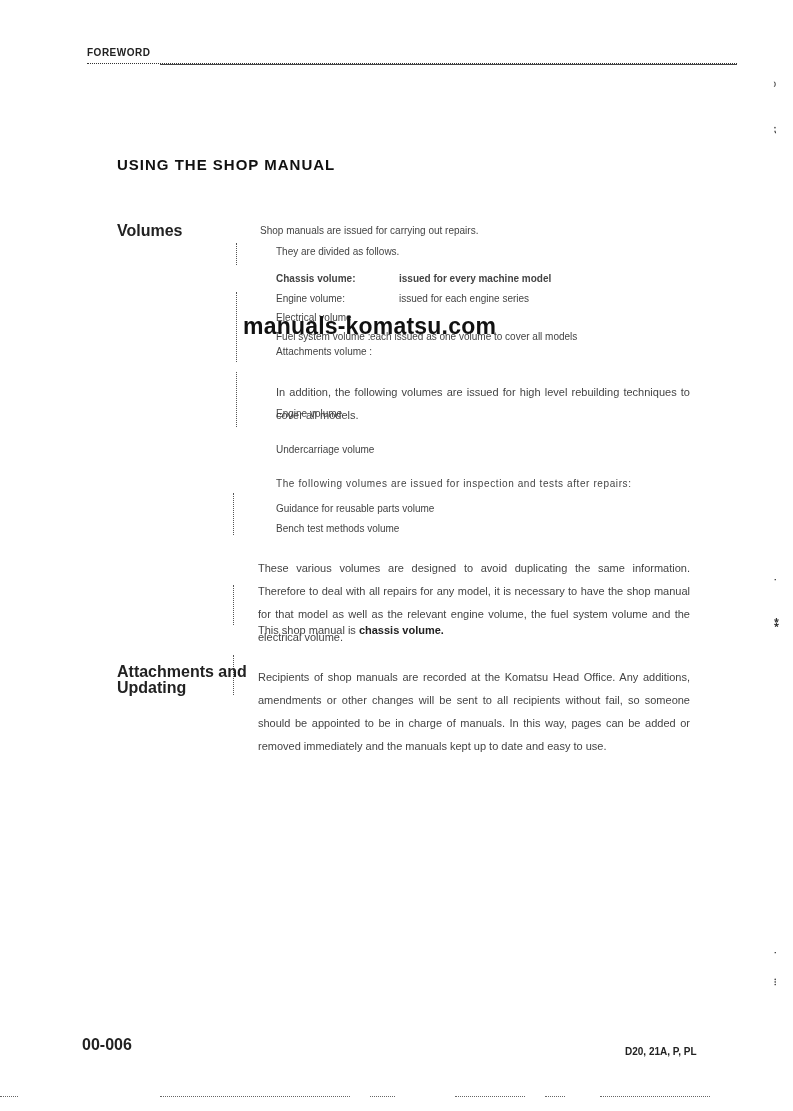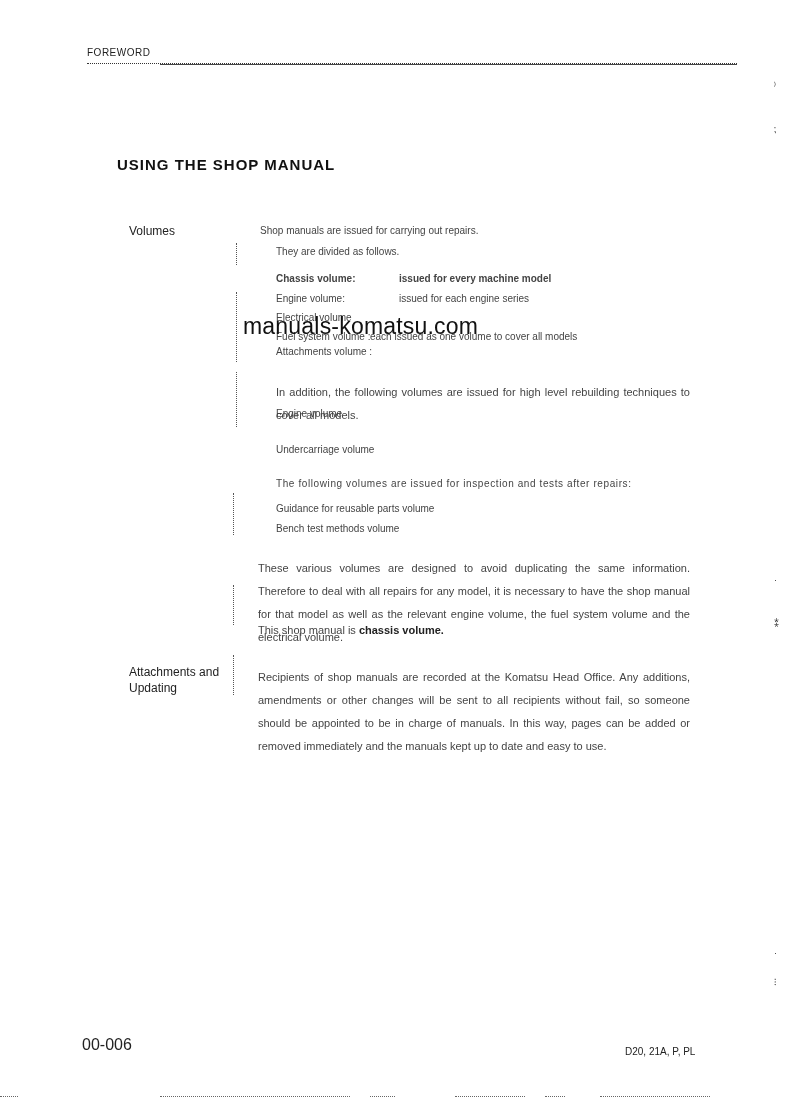--- a/index.html
+++ b/index.html
@@ -1,23 +1,23 @@
 <!DOCTYPE html>
 <html><head>
 <meta charset="utf-8">
 <style>
   html, body { margin: 0; padding: 0; background: #ffffff; }
   body { width: 793px; height: 1111px; position: relative; overflow: hidden;
          font-family: "Liberation Sans", sans-serif; color: #1a1a1a; }
-  .abs { position: absolute; }
+  .abs { position: absolute; font-weight: bold; }
   .hdr { left: 87px; top: 47px; font-size: 10px; letter-spacing: 0.5px; color: #222; }
   .hdr-rule { left: 87px; top: 63px; width: 650px; height: 0; border-top: 1.5px dotted #333; }
   .hdr-rule2 { left: 160px; top: 64px; width: 577px; height: 1px; background: #444; }
   .title { left: 117px; top: 156px; font-size: 15px; font-weight: bold; letter-spacing: 1px; color: #111; }
-  .side { left: 117px; font-size: 12px; color: #222; line-height: 16px; margin-left: 12px; }
+  .side { left: 117px; font-size: 16px; color: #222; line-height: 16px; }
   .bold { font-weight: bold; color: #222; }
   .vline { border-left: 1px dotted #555; width: 0; }
   .row { position: absolute; font-size: 10px; color: #444; }
   .para { position: absolute; left: 258px; width: 432px; font-size: 11px; color: #444; line-height: 23px; text-align: justify; }
   .watermark { left: 243px; top: 313px; font-size: 23px; color: #111; letter-spacing: 0.2px; }
   .footer-left { left: 82px; top: 1036px; font-size: 16px; color: #222; text-align: right; }
   .footer-right { left: 625px; top: 1046px; font-size: 10px; color: #222; }
   .bottom-dots { top: 1096px; height: 0; border-top: 1px dotted #666; }
   .margin-mark { left: 774px; width: 4px; font-size: 9px; color: #333; }
 </style>

